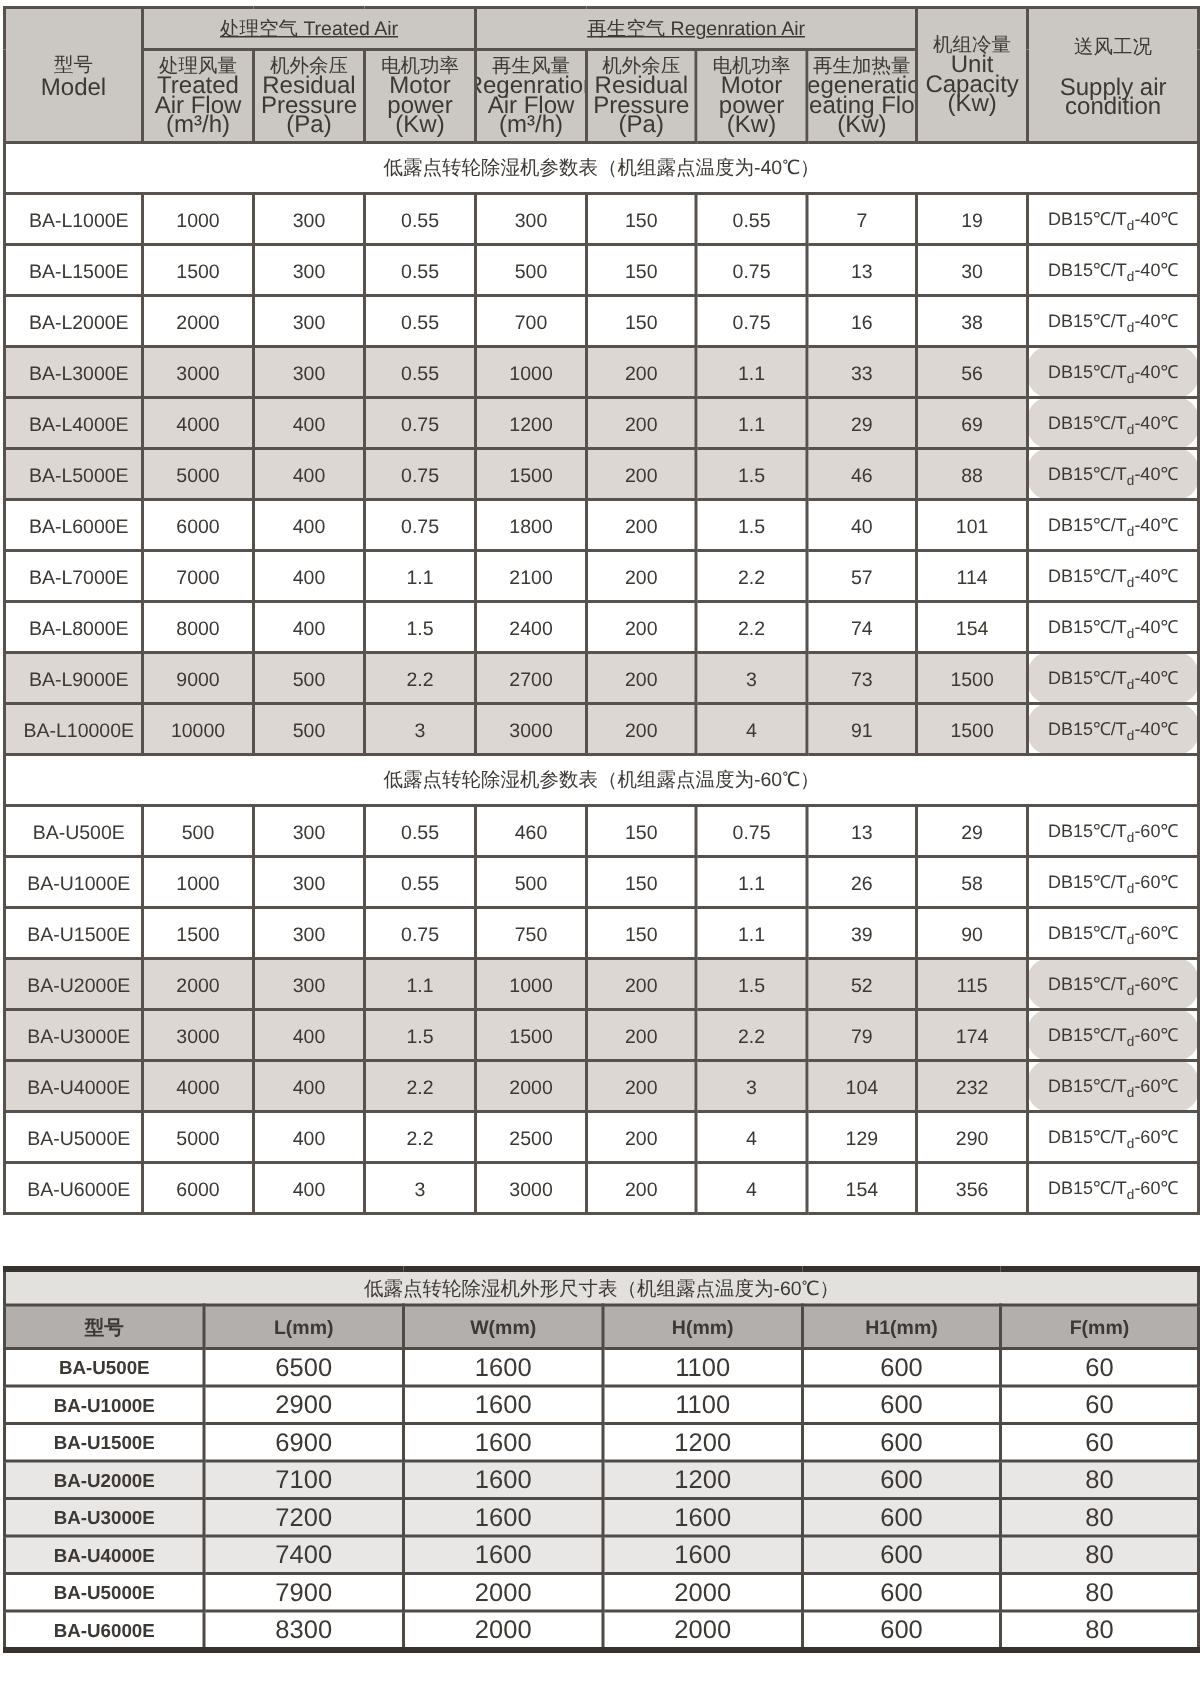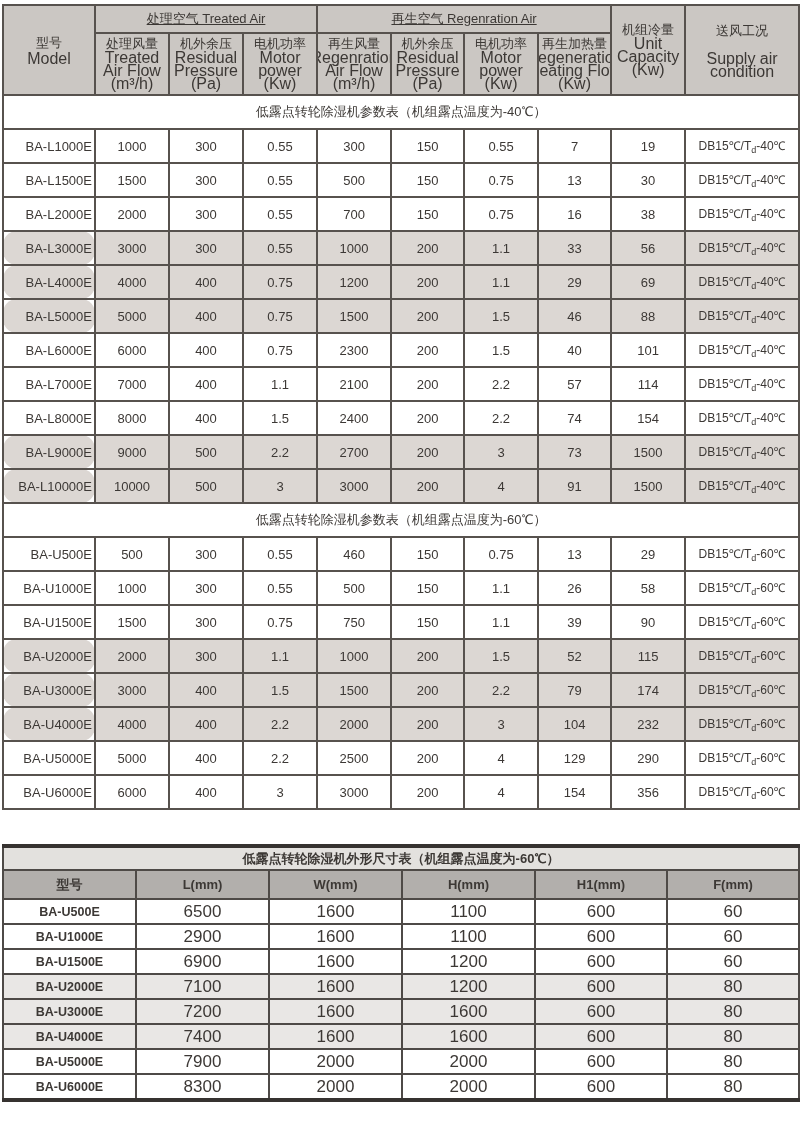--- a/index.html
+++ b/index.html
@@ -60,27 +60,27 @@
     border-bottom: 3px solid #3e3936;
     border-left: 2px solid #3e3936;
     border-right: 2px solid #3e3936;
   }
   .spec-table tbody td {
     height: 32px;
     font-size: 13px;
     background: #ffffff;
   }
   .spec-table tbody td[data-name="model-cell"] {
-    text-align: right;
+    text-align: center;
     padding-left: 9px;
-    border-radius: 14px;
   }
   .spec-table tbody td[data-name="condition-cell"] {
     font-size: 12px;
     white-space: nowrap;
+    border-radius: 14px;
   }
   .spec-table tbody tr.shaded td { background: #dcd7d3; }
   sub { font-size: 9px; }
   
   .table-gap { height: 34px; }
   
   .dim-table {
     border: 2px solid #3e3936;
     border-top: 4px solid #363230;
     border-bottom: 4px solid #363230;
@@ -88,21 +88,21 @@
   .dim-table th, .dim-table td {
     border: 2px solid #4e4a47;
     text-align: center;
     vertical-align: middle;
     padding: 0 2px;
   }
   .dim-title-cell {
     height: 21px;
     background: #e3e1de;
     font-size: 13px;
-    font-weight: bold;
+    font-weight: normal;
     border-bottom: 2px solid #4e4a47;
   }
   .dim-table thead th.col-head {
     height: 27px;
     background: #b2afac;
     font-size: 13px;
     font-weight: bold;
   }
   .dim-table tbody td {
     height: 23px;
@@ -280,21 +280,21 @@
           <td data-name="value-cell">1.5</td>
           <td data-name="value-cell">46</td>
           <td data-name="value-cell">88</td>
           <td data-name="condition-cell">DB15℃/T<sub>d</sub>-40℃</td>
         </tr>
         <tr data-name="spec-row">
           <td data-name="model-cell">BA-L6000E</td>
           <td data-name="value-cell">6000</td>
           <td data-name="value-cell">400</td>
           <td data-name="value-cell">0.75</td>
-          <td data-name="value-cell">2300</td>
+          <td data-name="value-cell">1800</td>
           <td data-name="value-cell">200</td>
           <td data-name="value-cell">1.5</td>
           <td data-name="value-cell">40</td>
           <td data-name="value-cell">101</td>
           <td data-name="condition-cell">DB15℃/T<sub>d</sub>-40℃</td>
         </tr>
         <tr data-name="spec-row">
           <td data-name="model-cell">BA-L7000E</td>
           <td data-name="value-cell">7000</td>
           <td data-name="value-cell">400</td>

